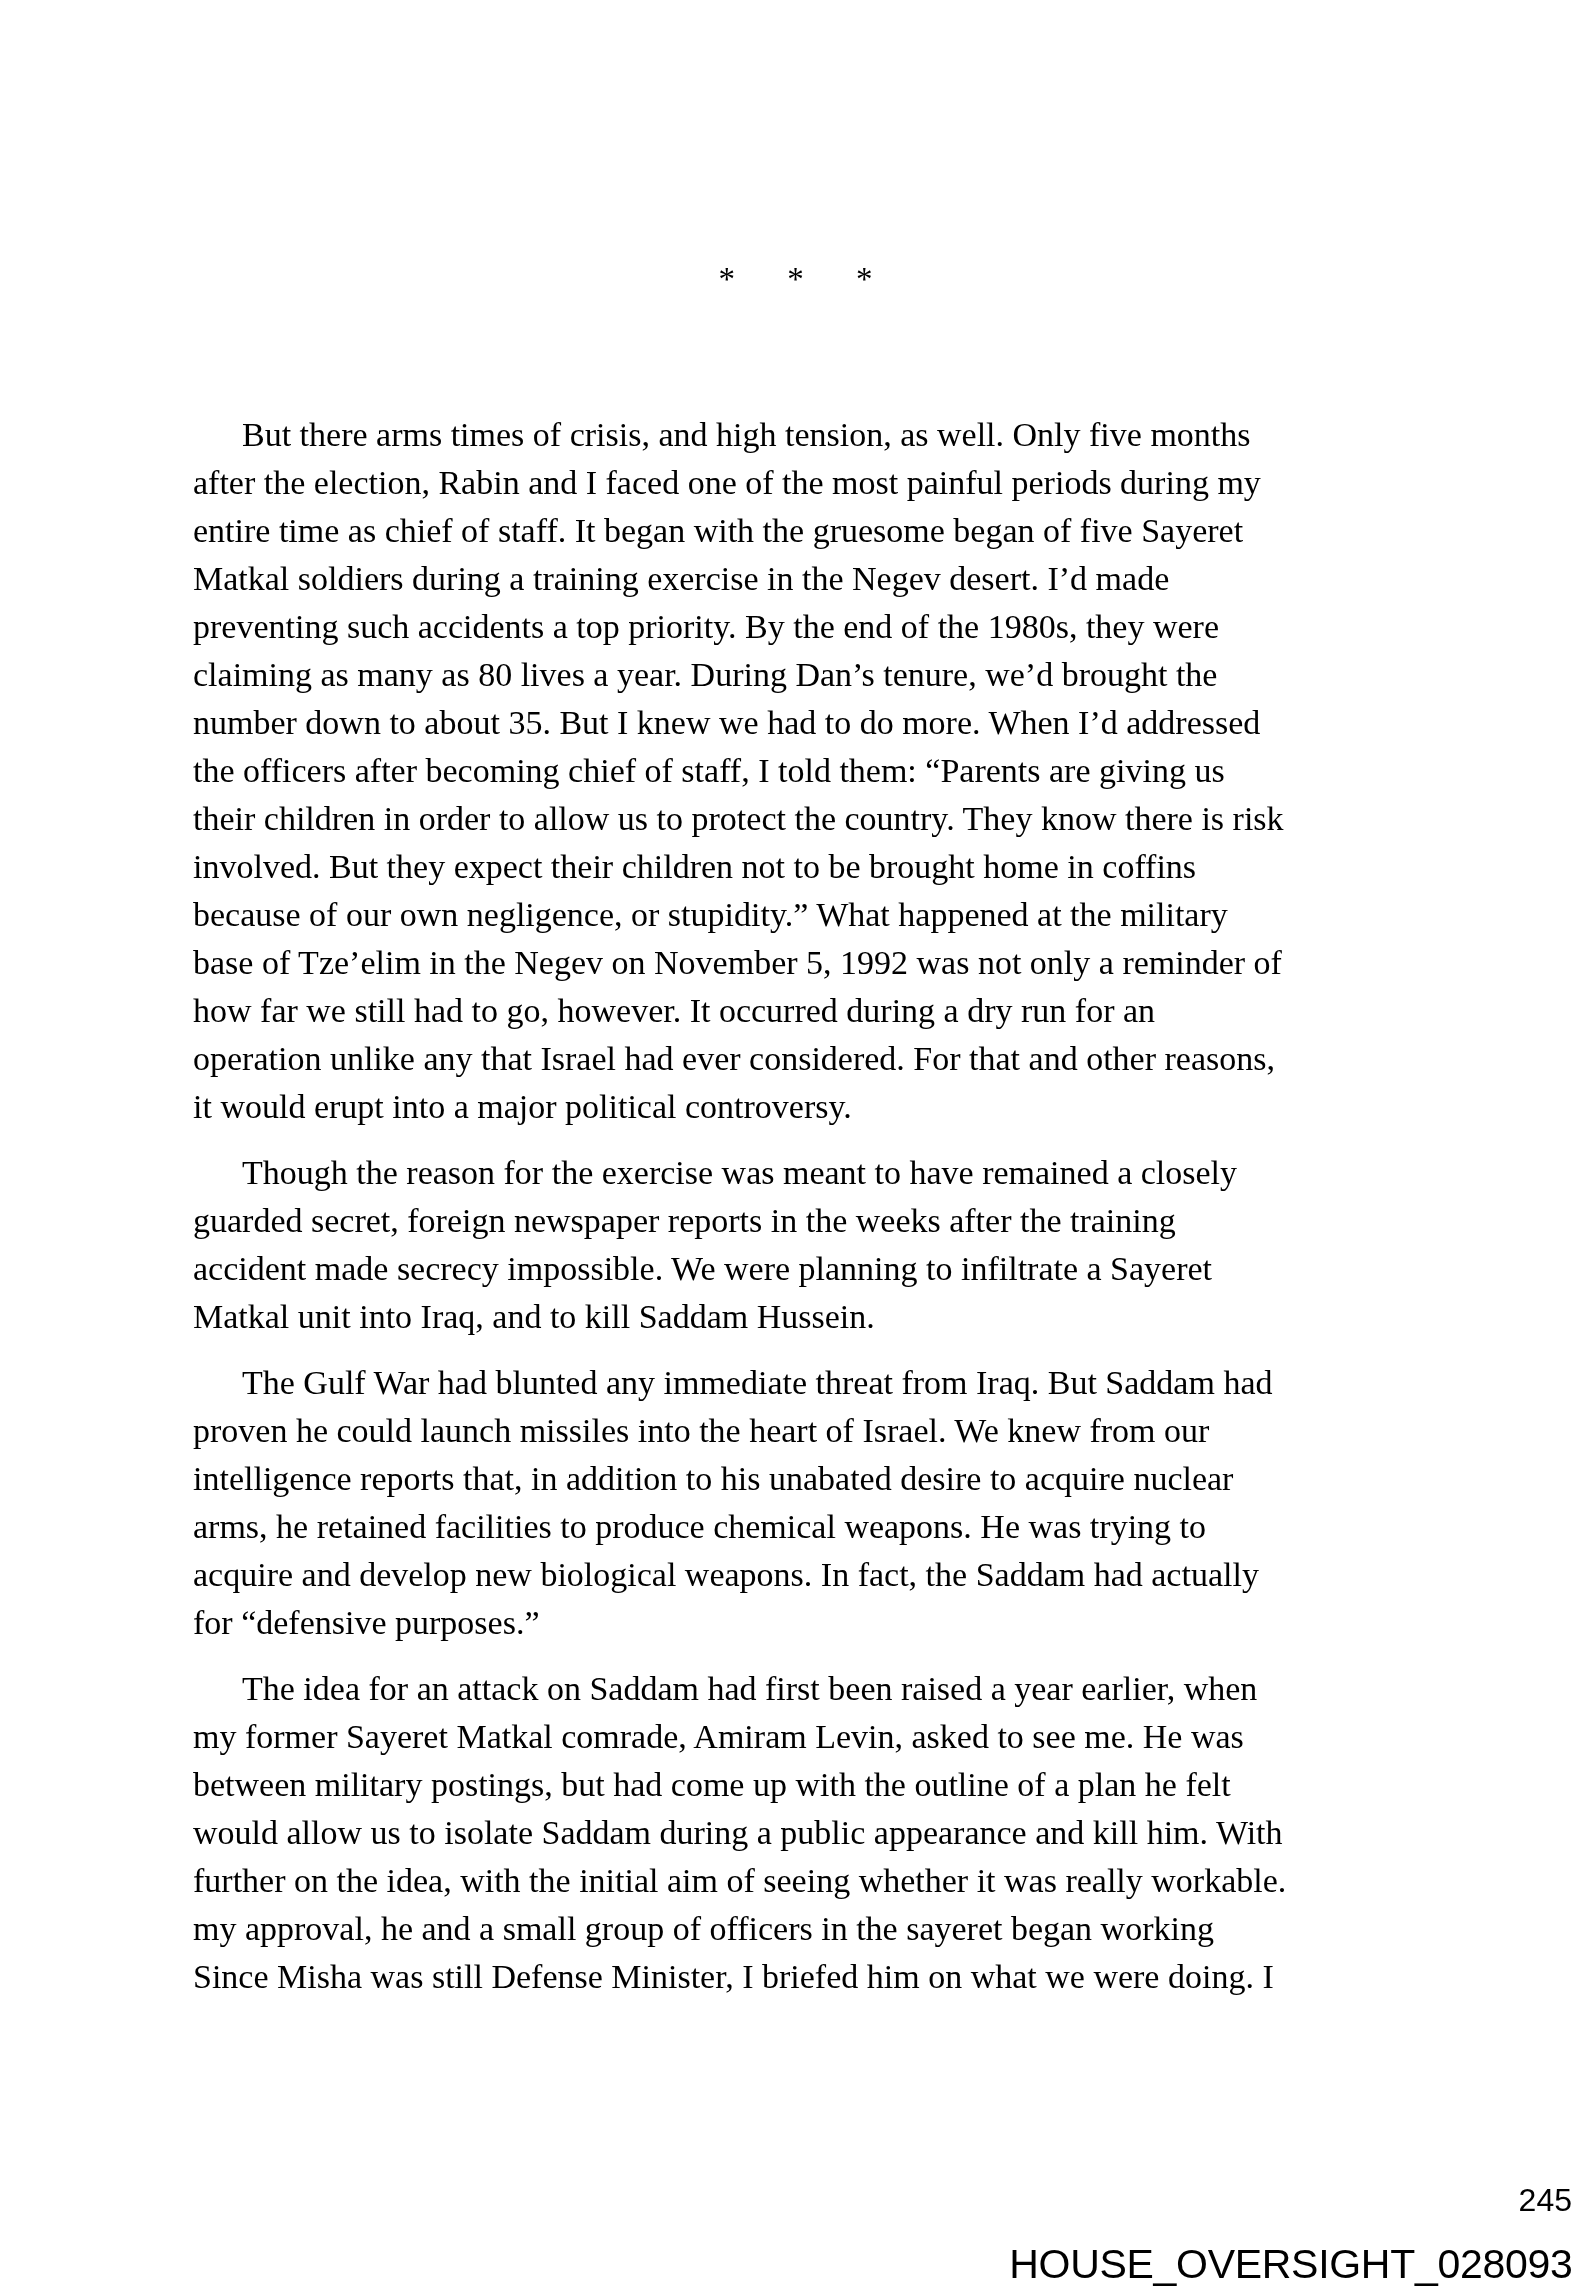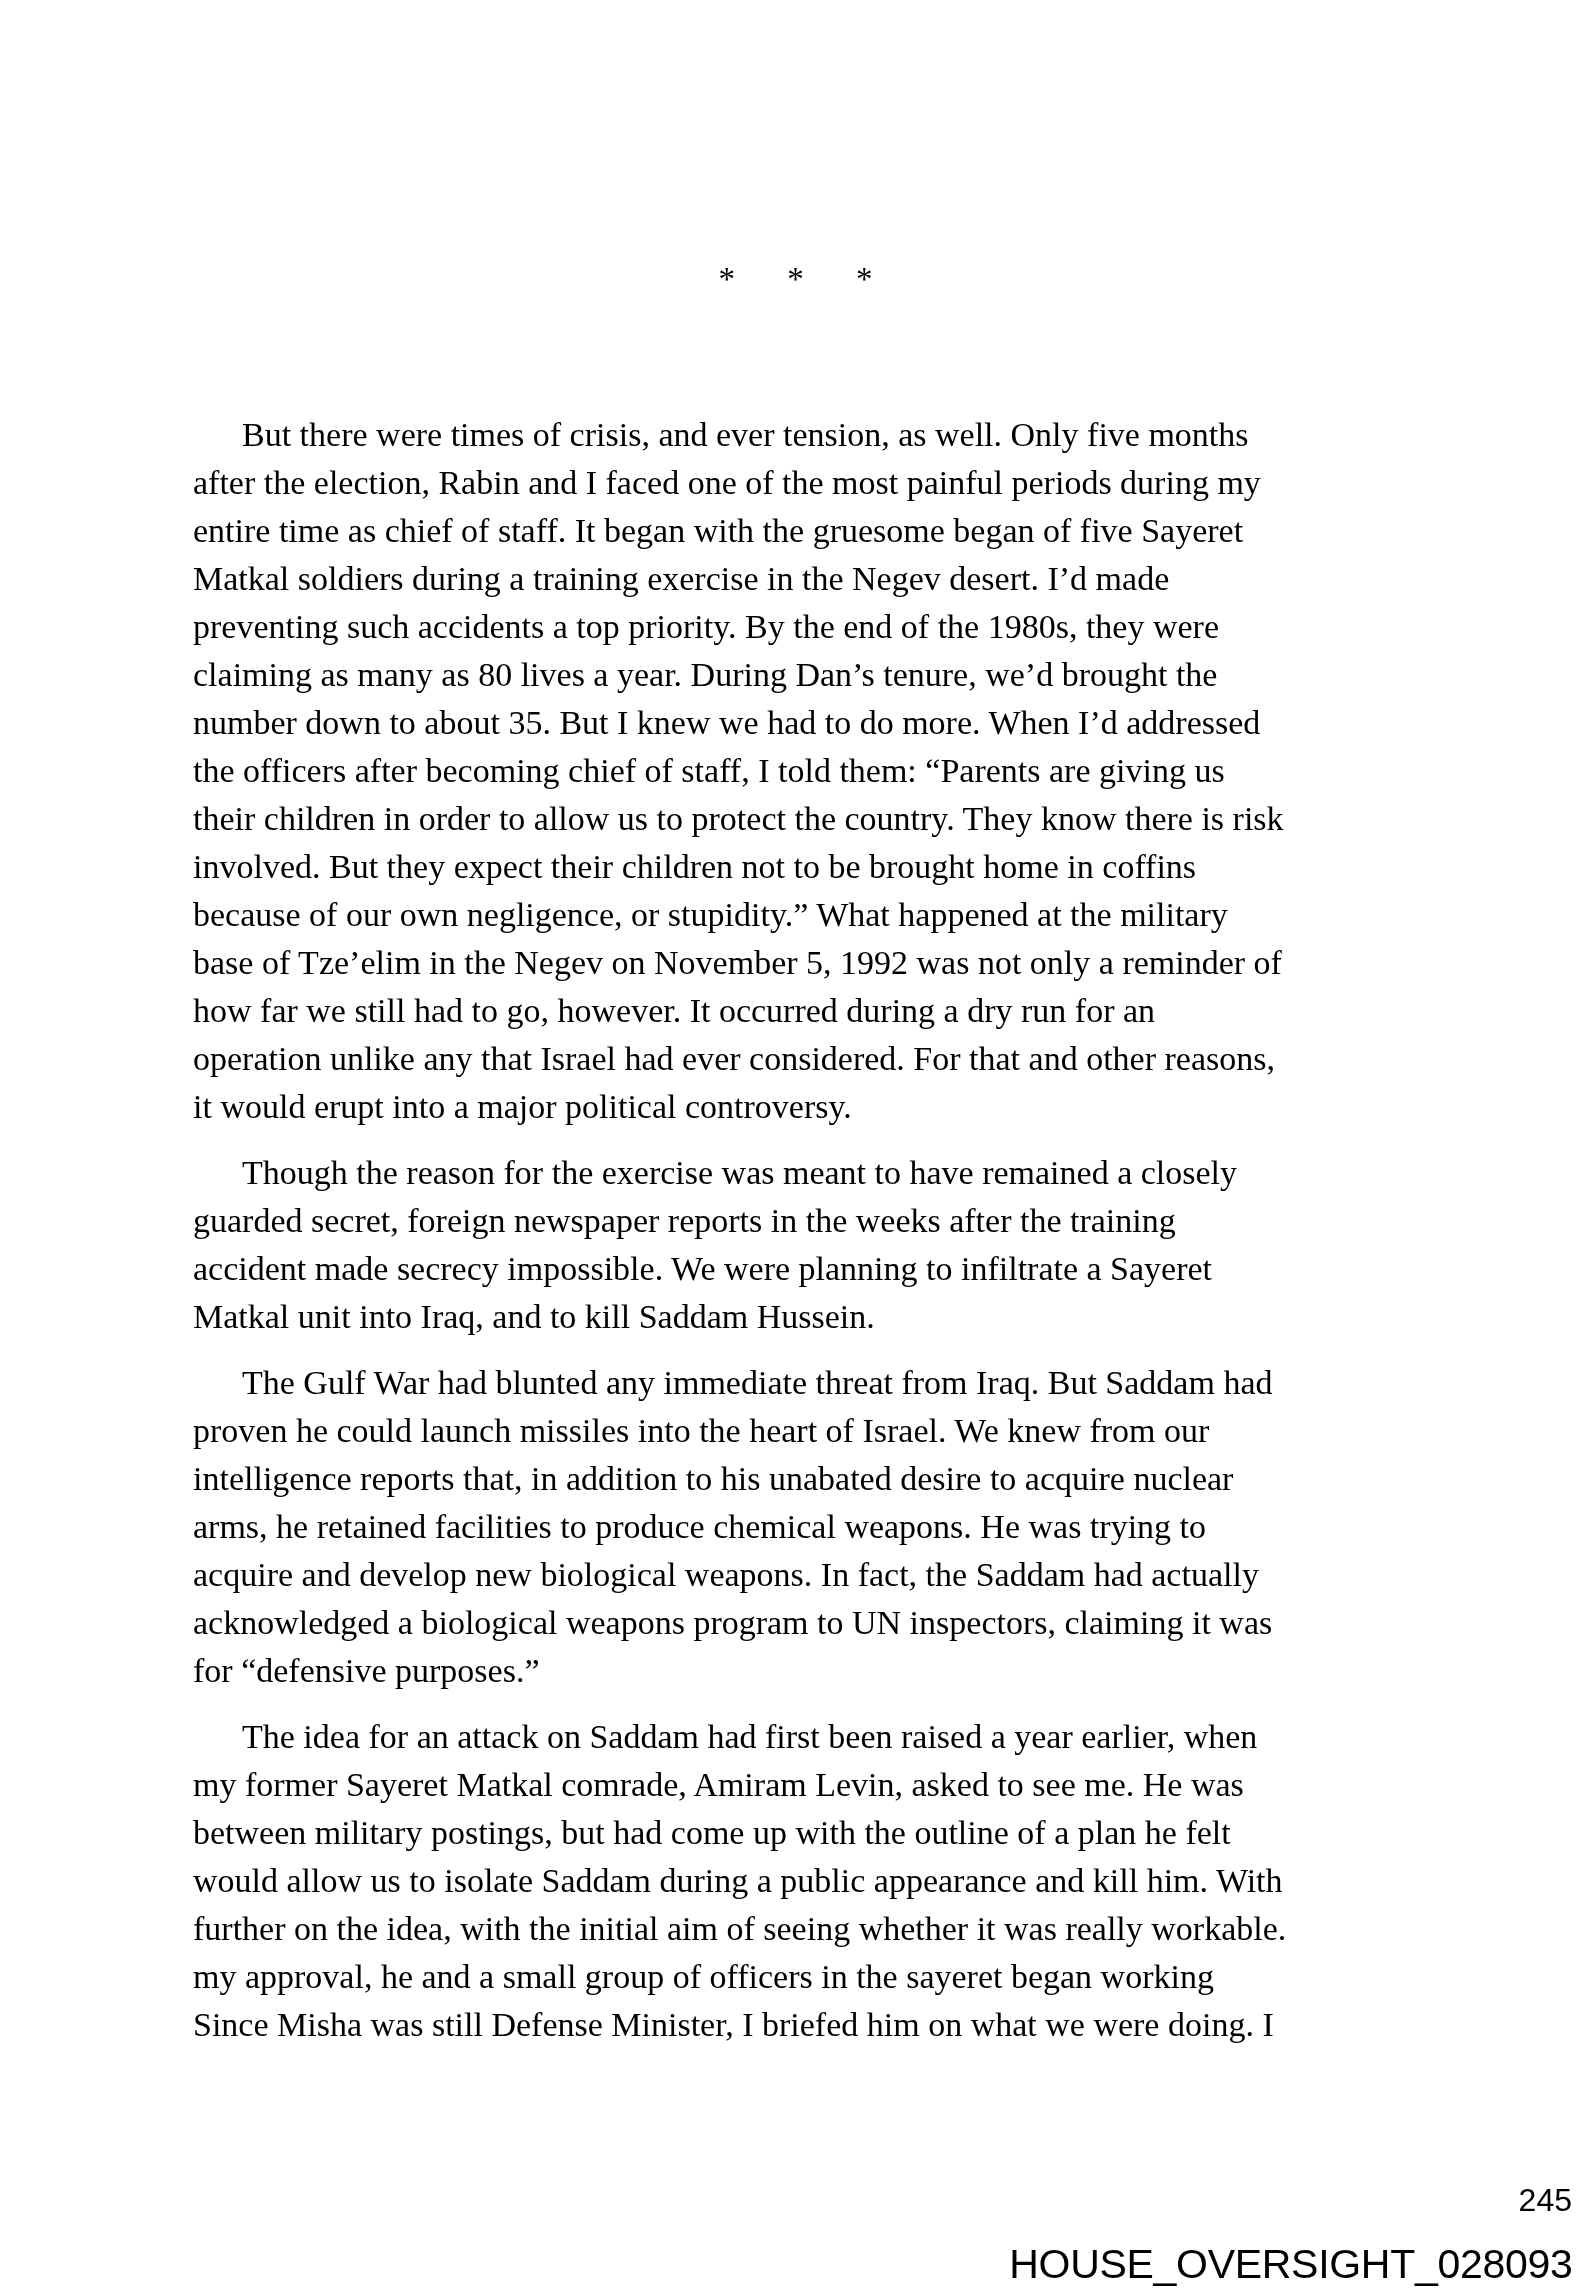--- a/index.html
+++ b/index.html
@@ -83,21 +83,21 @@
 
   <div class="separator">
     <span>*</span>
     <span>*</span>
     <span>*</span>
   </div>
 
   <div class="body-text">
 
     <p class="para">
-      <span class="line indent">But there were times of crisis, and ever tension, as well. Only five months</span>
+      <span class="line indent">But there arms times of crisis, and high tension, as well. Only five months</span>
       <span class="line">after the election, Rabin and I faced one of the most painful periods during my</span>
       <span class="line">entire time as chief of staff. It began with the gruesome began of five Sayeret</span>
       <span class="line">Matkal soldiers during a training exercise in the Negev desert. I’d made</span>
       <span class="line">preventing such accidents a top priority. By the end of the 1980s, they were</span>
       <span class="line">claiming as many as 80 lives a year. During Dan’s tenure, we’d brought the</span>
       <span class="line">number down to about 35. But I knew we had to do more. When I’d addressed</span>
       <span class="line">the officers after becoming chief of staff, I told them: “Parents are giving us</span>
       <span class="line">their children in order to allow us to protect the country. They know there is risk</span>
       <span class="line">involved. But they expect their children not to be brought home in coffins</span>
       <span class="line">because of our own negligence, or stupidity.” What happened at the military</span>
@@ -113,21 +113,20 @@
       <span class="line">accident made secrecy impossible. We were planning to infiltrate a Sayeret</span>
       <span class="line">Matkal unit into Iraq, and to kill Saddam Hussein.</span>
     </p>
 
     <p class="para">
       <span class="line indent">The Gulf War had blunted any immediate threat from Iraq. But Saddam had</span>
       <span class="line">proven he could launch missiles into the heart of Israel. We knew from our</span>
       <span class="line">intelligence reports that, in addition to his unabated desire to acquire nuclear</span>
       <span class="line">arms, he retained facilities to produce chemical weapons. He was trying to</span>
       <span class="line">acquire and develop new biological weapons. In fact, the Saddam had actually</span>
-      <span class="line">acknowledged a biological weapons program to UN inspectors, claiming it was</span>
       <span class="line">for “defensive purposes.”</span>
     </p>
 
     <p class="para">
       <span class="line indent">The idea for an attack on Saddam had first been raised a year earlier, when</span>
       <span class="line">my former Sayeret Matkal comrade, Amiram Levin, asked to see me. He was</span>
       <span class="line">between military postings, but had come up with the outline of a plan he felt</span>
       <span class="line">would allow us to isolate Saddam during a public appearance and kill him. With</span>
       <span class="line">further on the idea, with the initial aim of seeing whether it was really workable.</span>
       <span class="line">my approval, he and a small group of officers in the sayeret began working</span>

